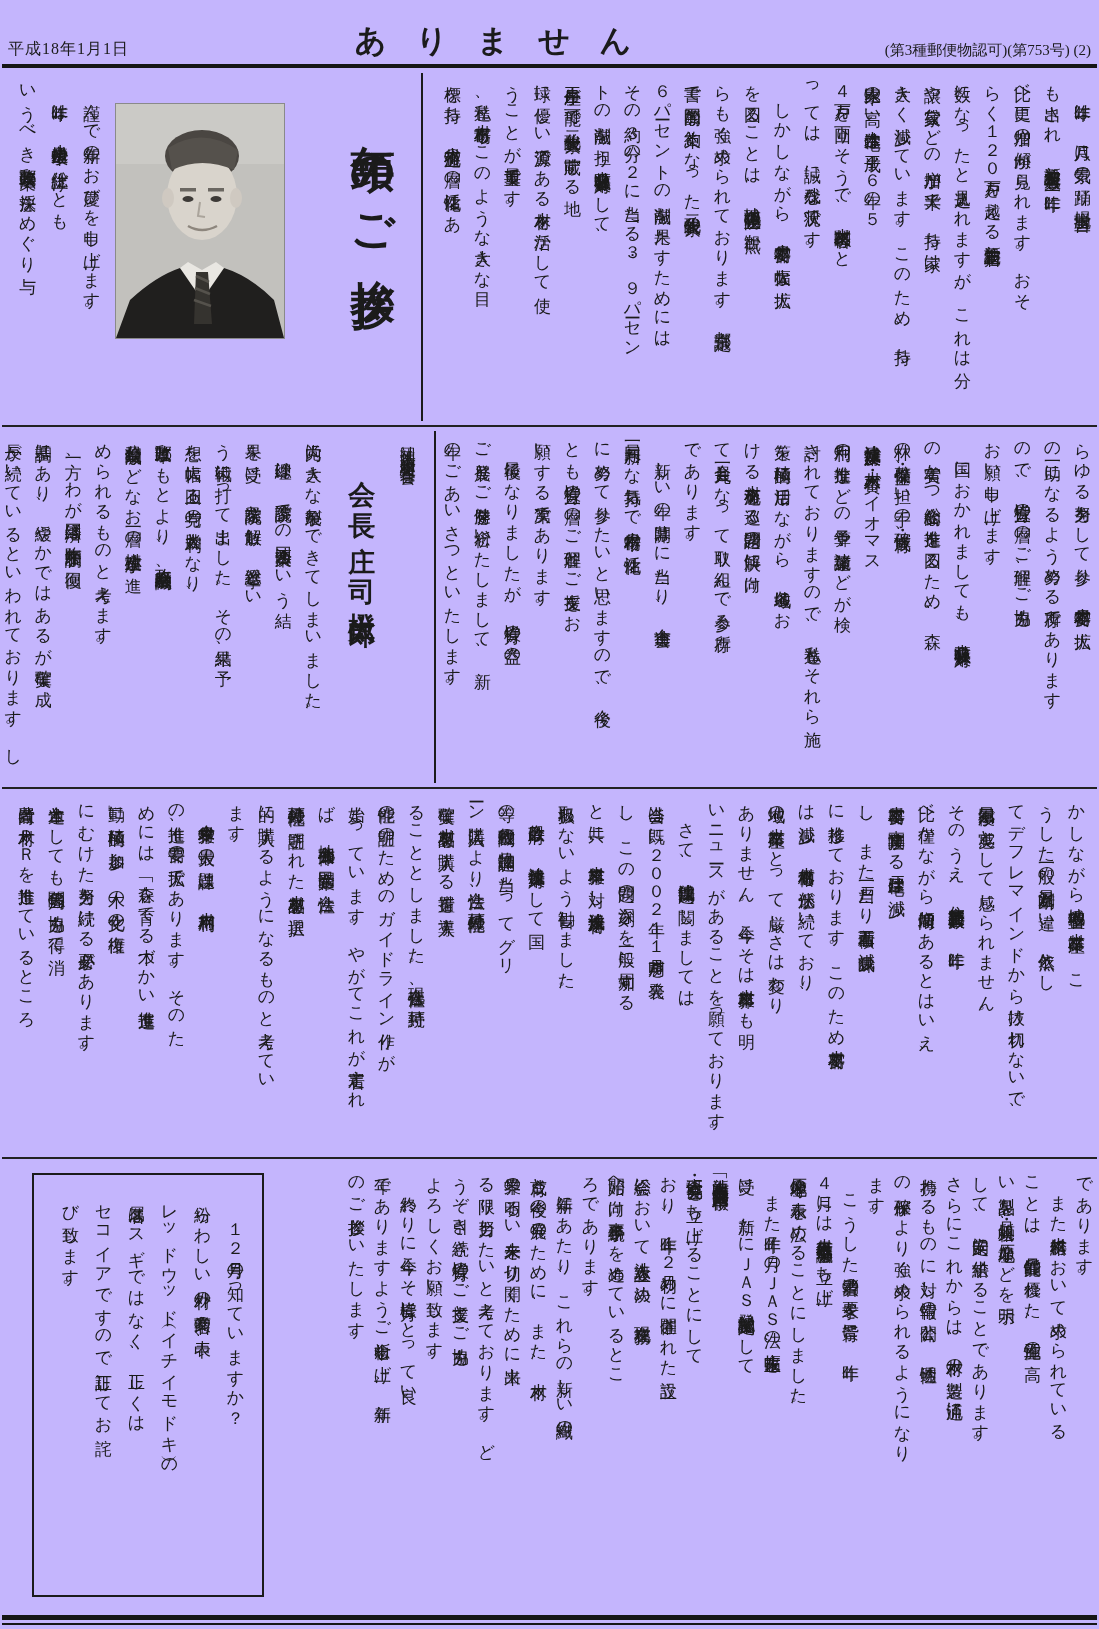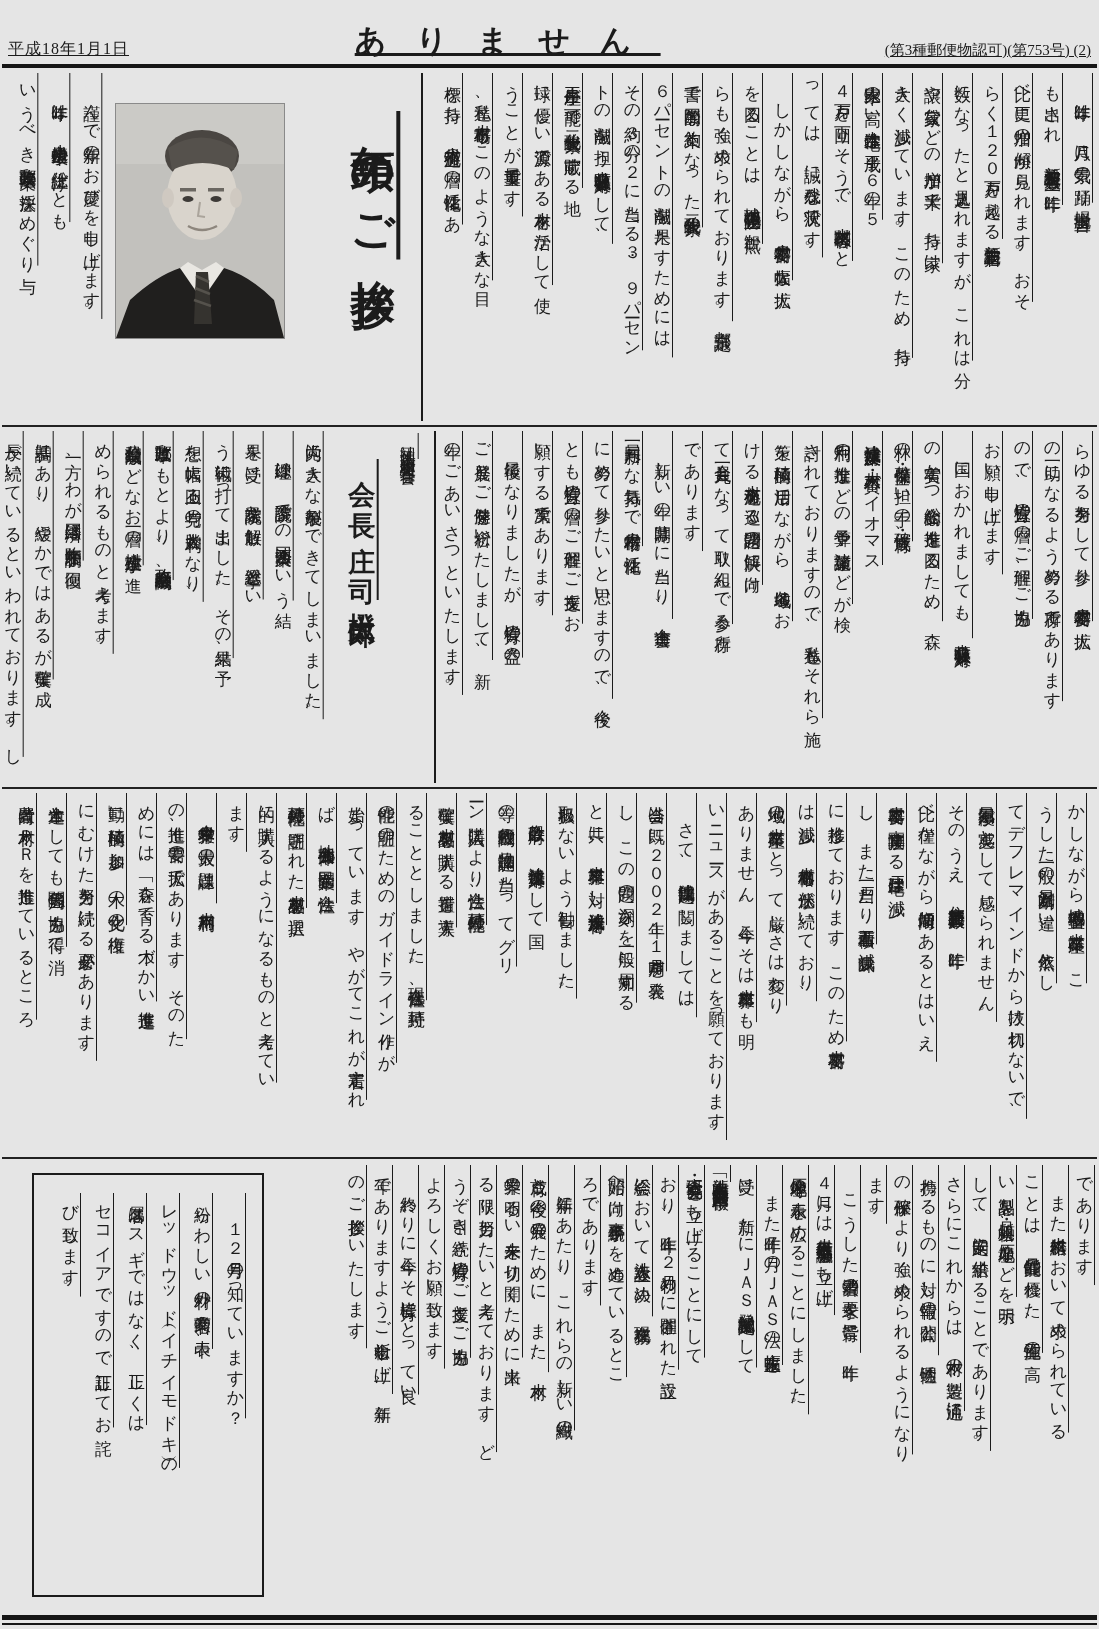--- a/index.html
+++ b/index.html
@@ -1,25 +1,24 @@
 <!DOCTYPE html>
 <html lang="ja"><head>
 <meta charset="utf-8">
 <style>
   html,body{margin:0;padding:0;background:#ffffff;}
   .page{
     position:relative;
     width:1099px;height:1629px;
-    background:#e5e5e5;
+    background:#c4b5fd;
     color:#1b1b1b;
     font-family:"Liberation Serif","DejaVu Serif",serif;
     overflow:hidden;
     box-sizing:border-box;
     padding:6px 2px 0 2px;
-    text-decoration:underline;
   }
   
   .masthead{
     display:flex;align-items:flex-end;justify-content:space-between;
     height:58px;padding:0 6px 2px 6px;box-sizing:border-box;
   }
   .masthead .date{font-size:16px;letter-spacing:1px;padding-bottom:2px;}
   .masthead .paper-title{
     font-size:31px;font-weight:bold;letter-spacing:0.95em;
     text-indent:0.95em;white-space:nowrap;transform:translateX(-0.45em);

